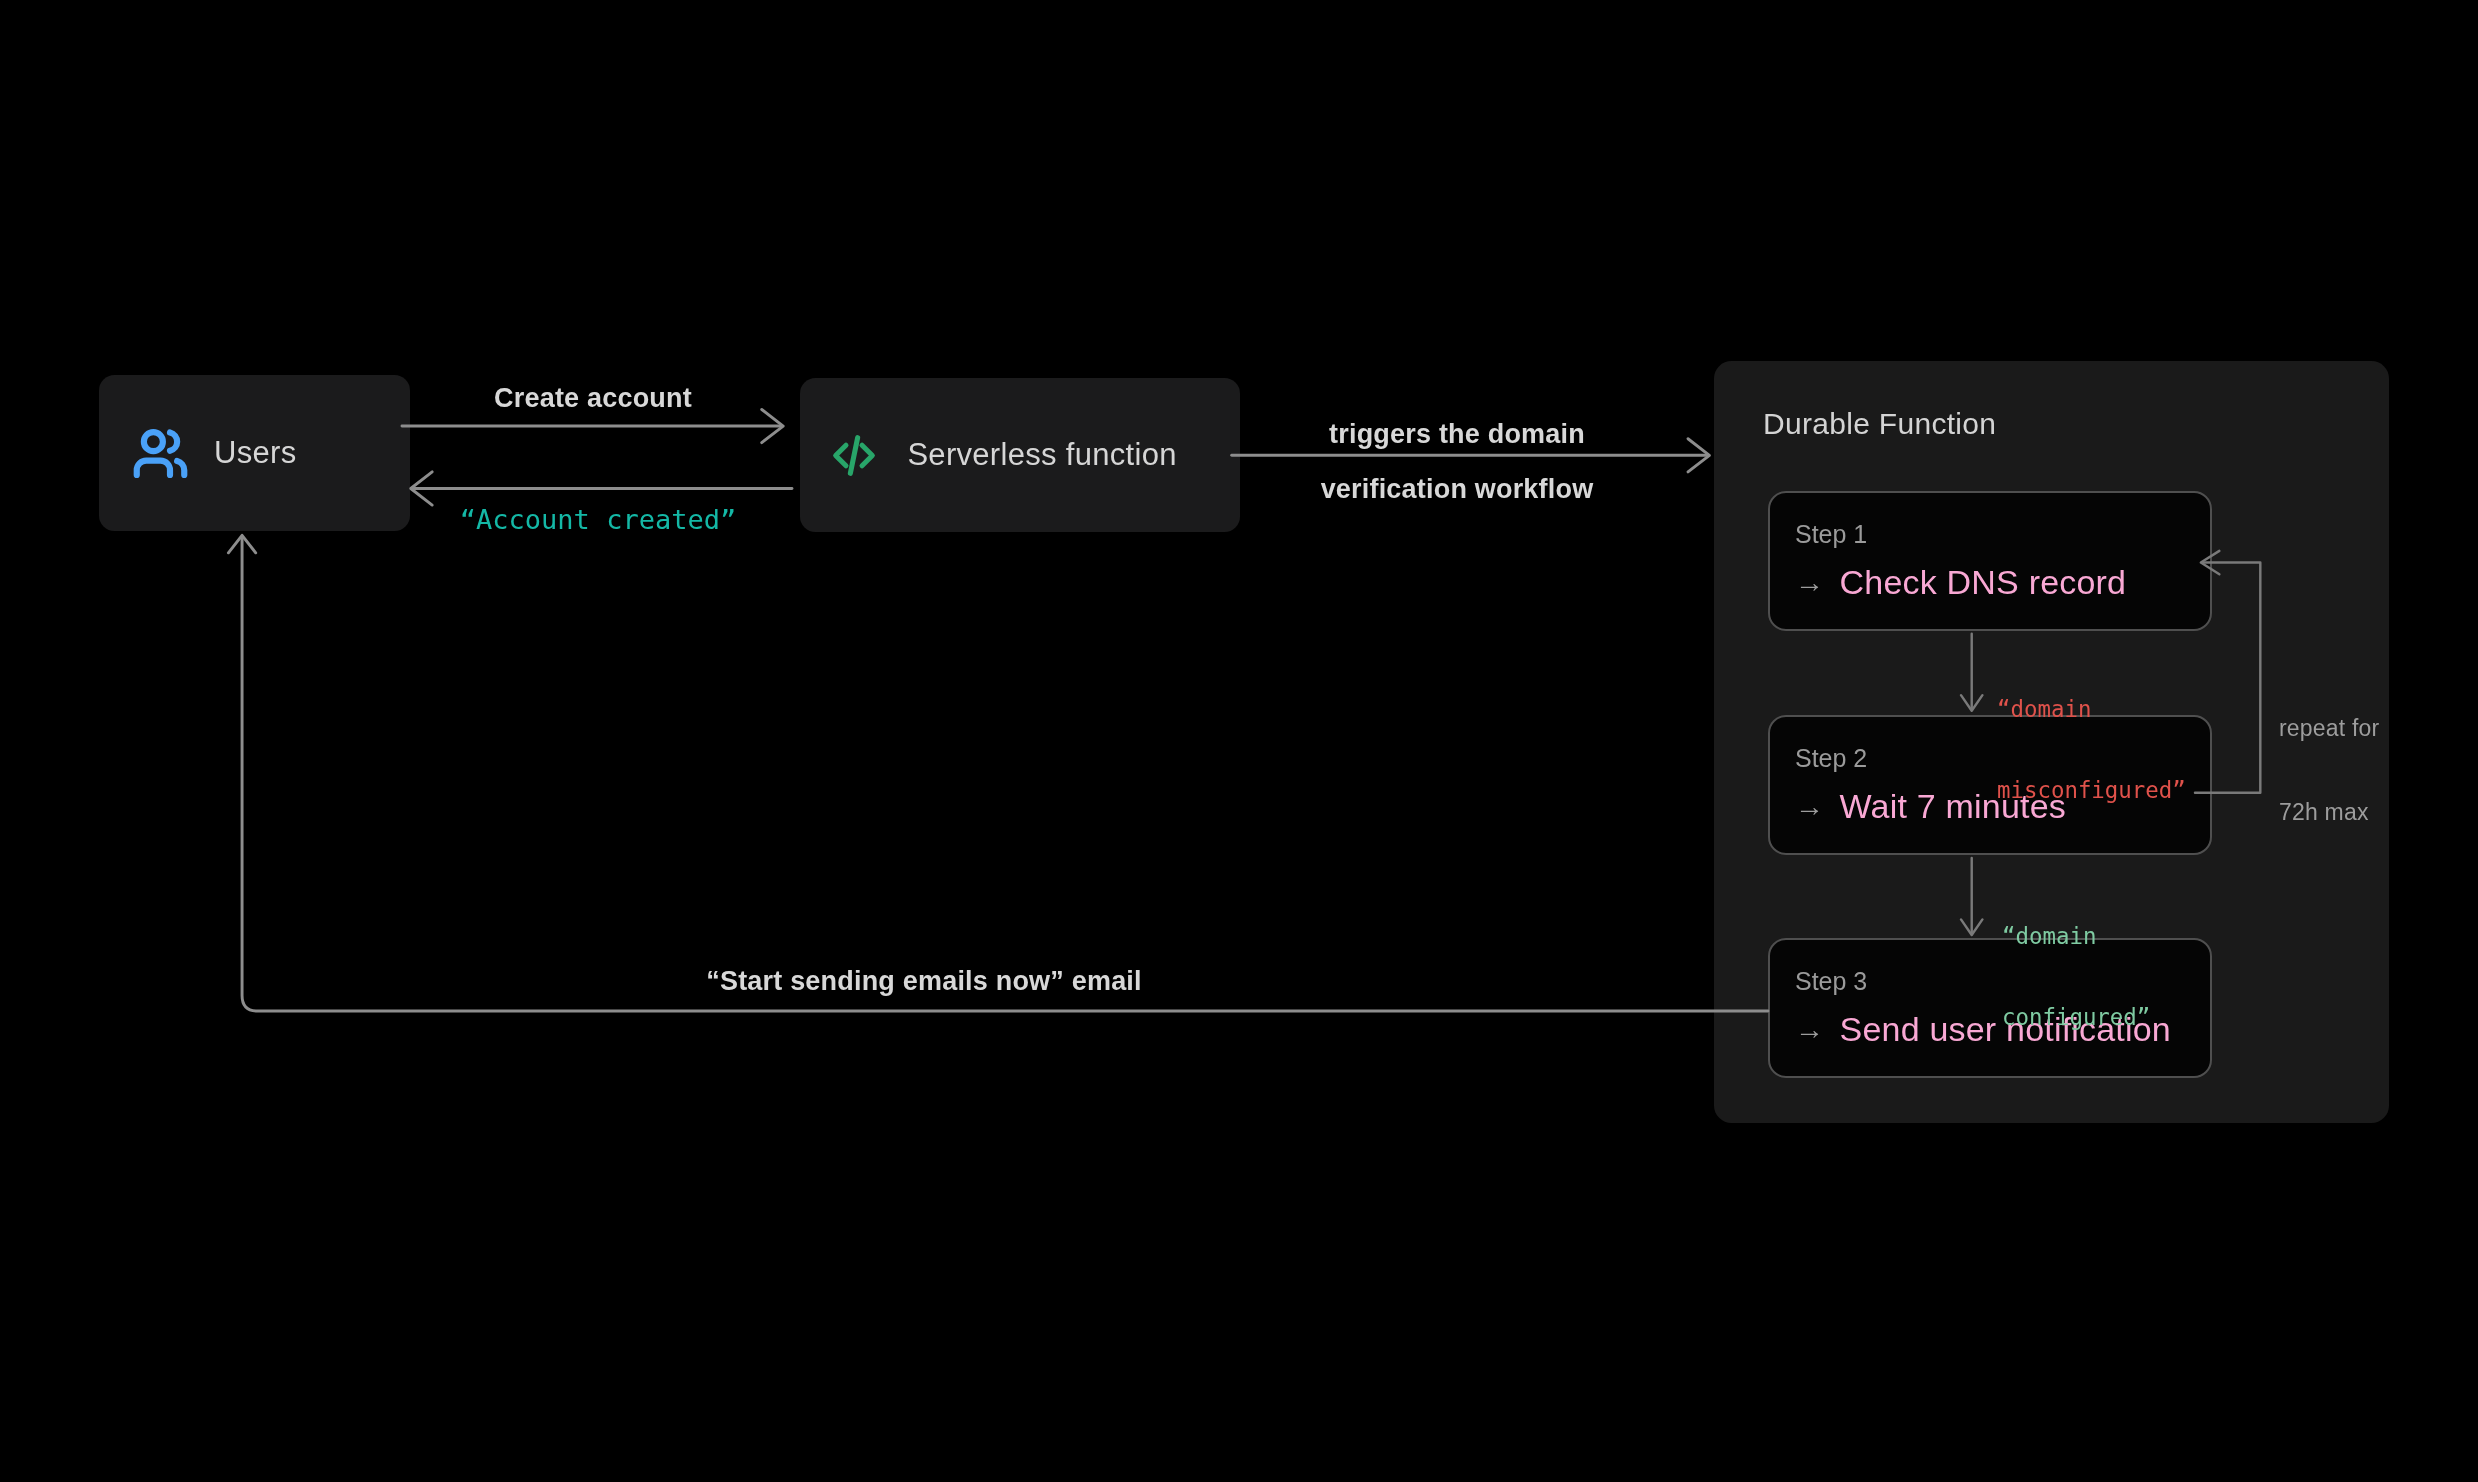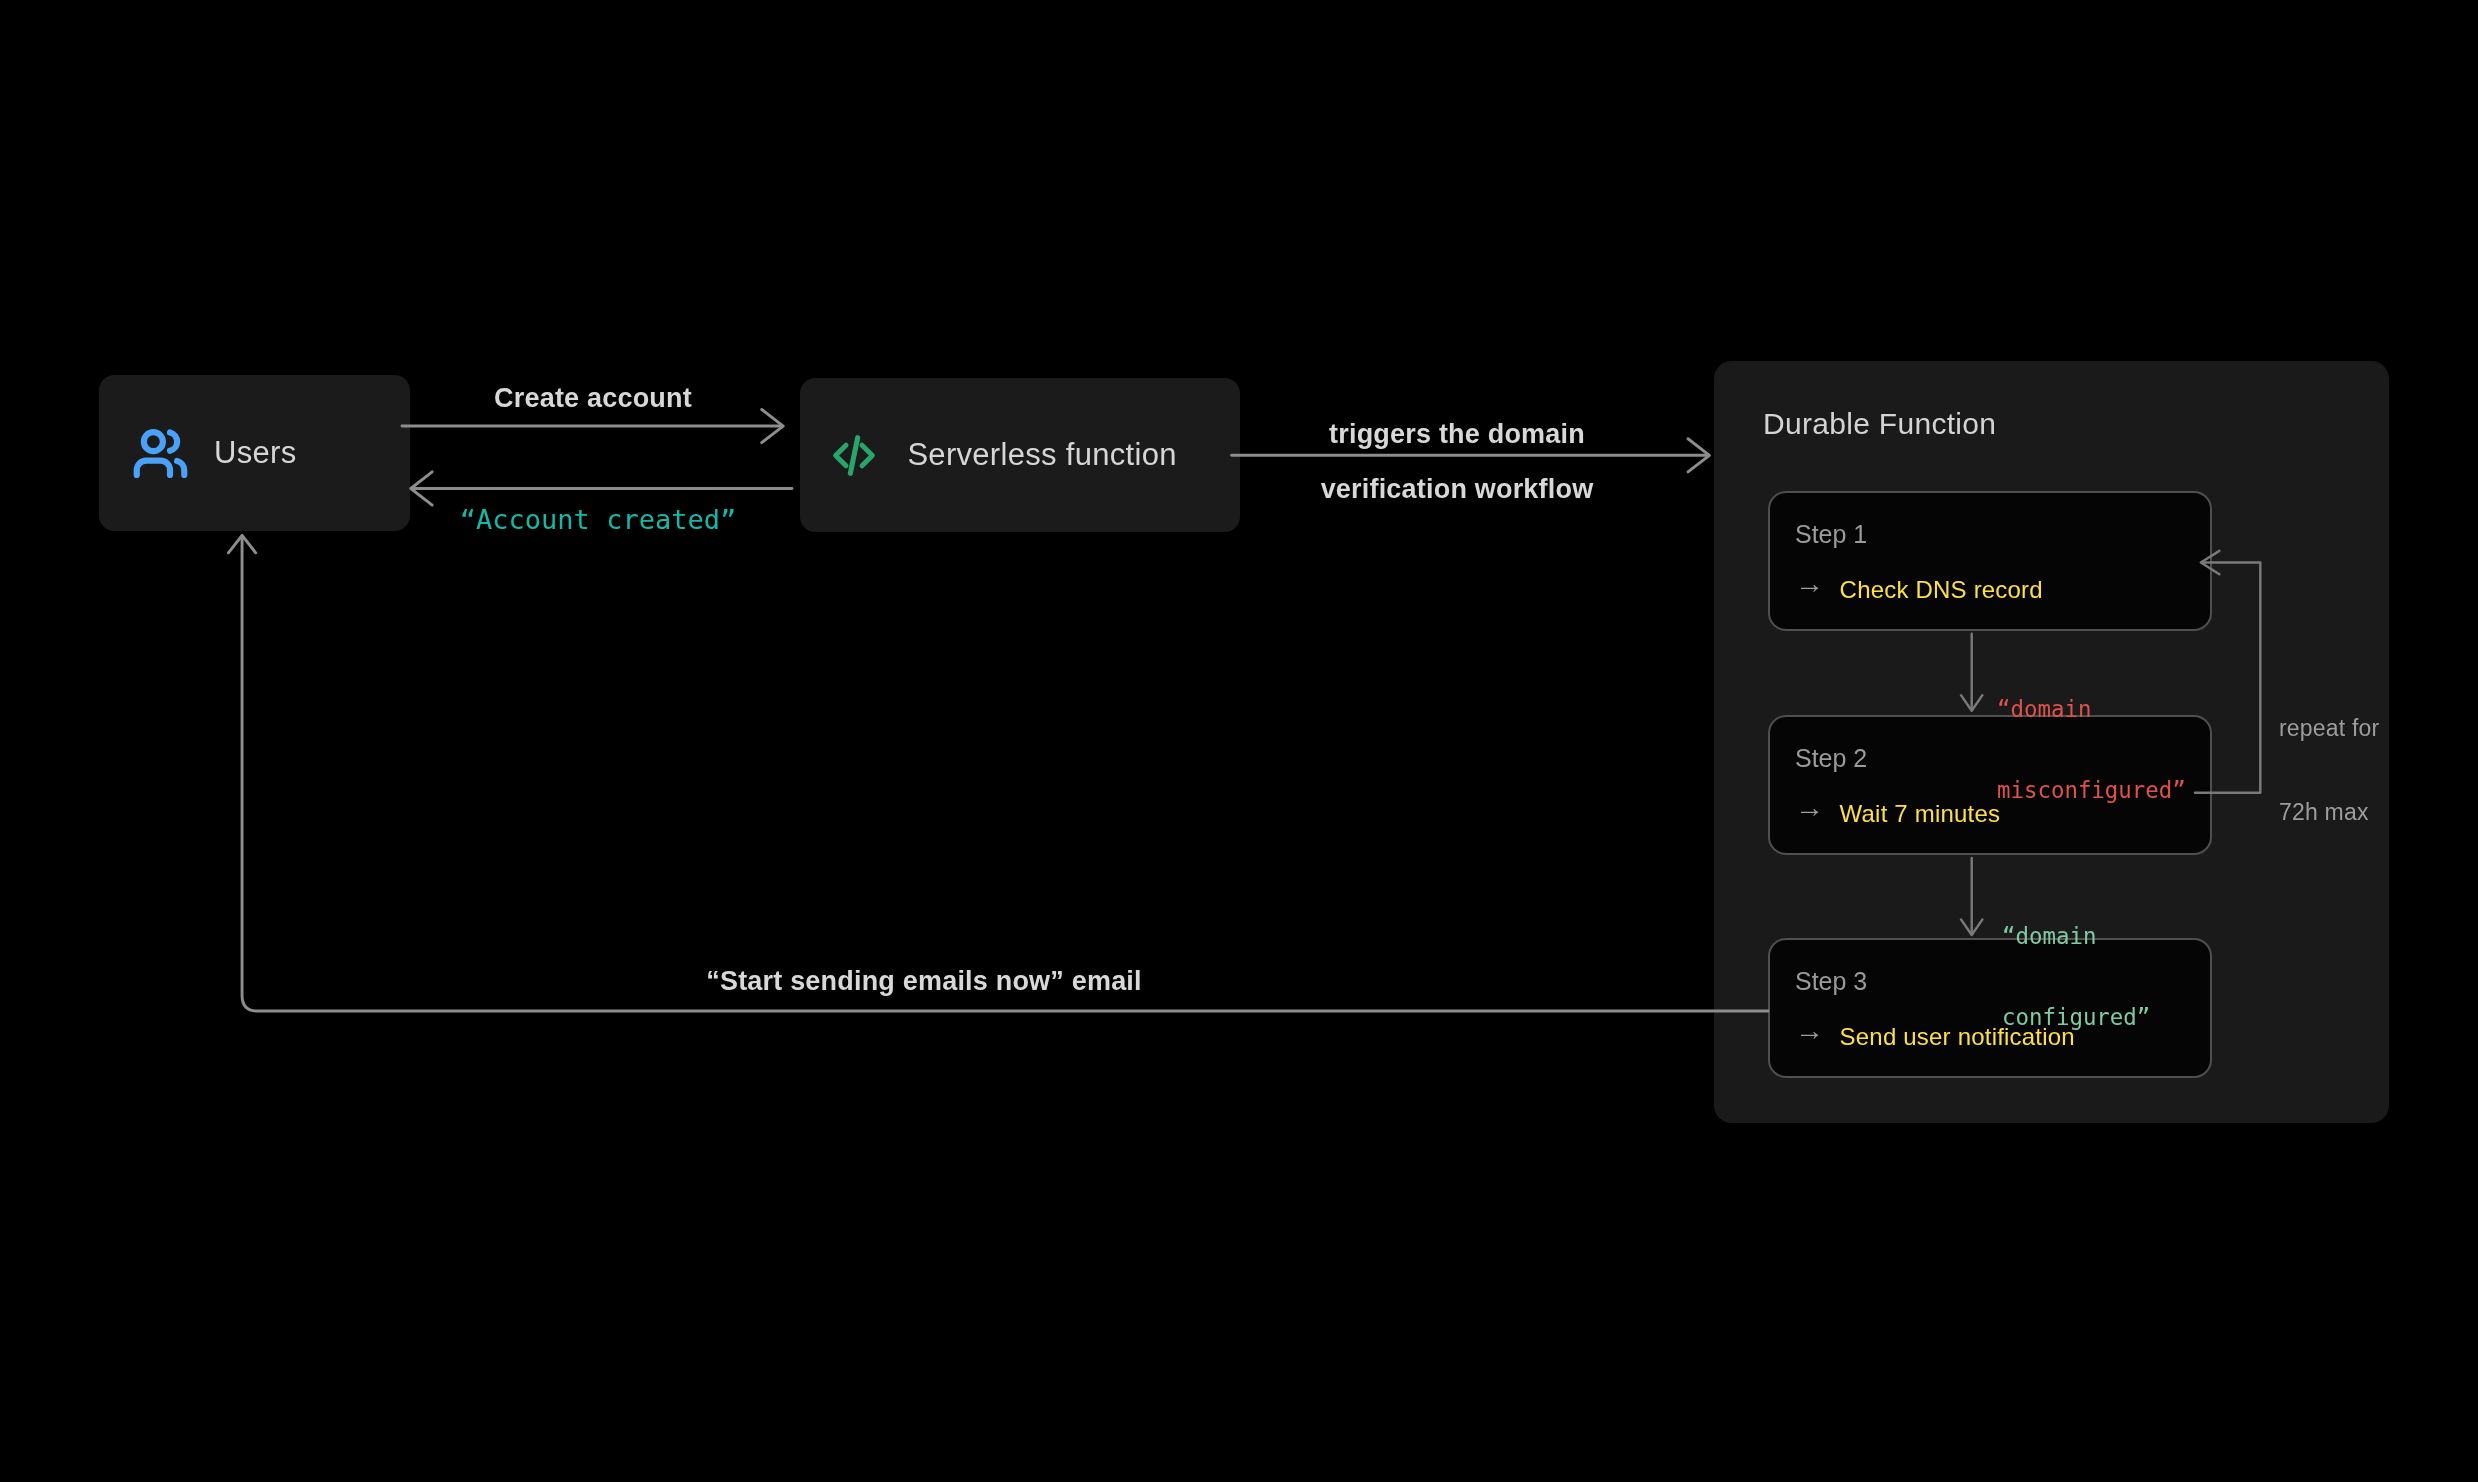--- a/index.html
+++ b/index.html
@@ -74,24 +74,23 @@
     display: flex;
     align-items: center;
     gap: 15.6px;
   }
   .step-arrow-glyph {
     color: #9d9d9d;
     font-size: 29px;
     line-height: 29px;
   }
   .step-action {
-    color: #fde047;
-    font-size: 24px;
+    color: #f9a8d4;
+    font-size: 34px;
     letter-spacing: 0.2px;
-    margin-top: 13px;
   }
 
   .edge-label {
     position: absolute;
     z-index: 6;
     white-space: pre;
   }
   .bold-label {
     font-weight: bold;
     font-size: 27px;

